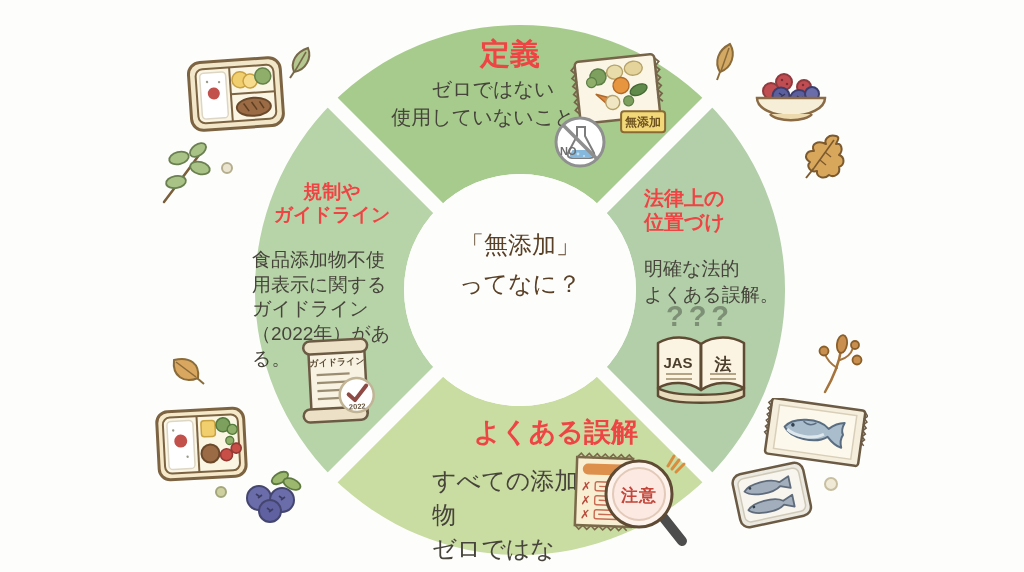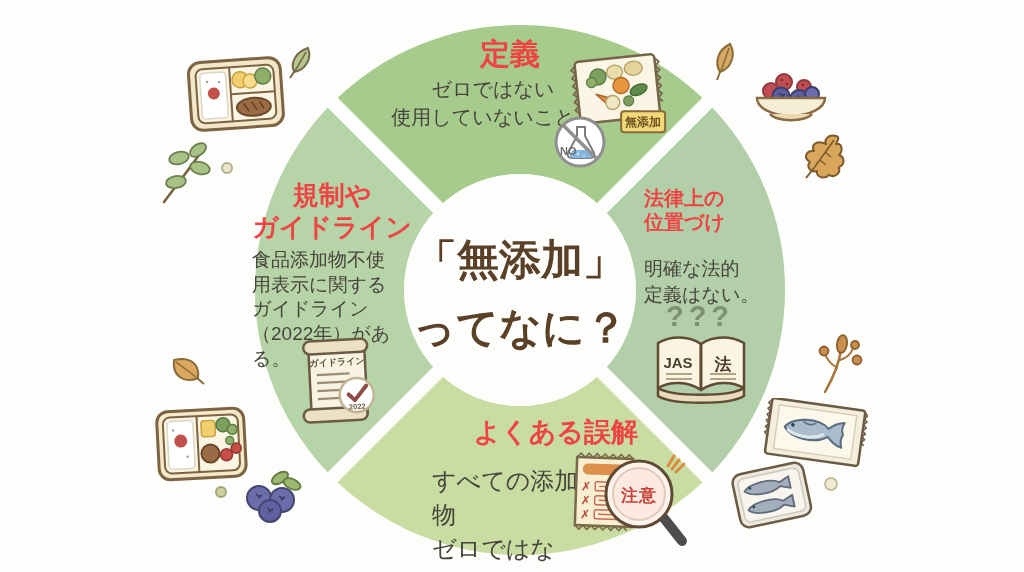--- a/index.html
+++ b/index.html
@@ -6,29 +6,29 @@
   body{
     width:1024px;height:572px;position:relative;overflow:hidden;
     background:#fdfdfb;
     font-family:"Liberation Sans","DejaVu Sans",sans-serif;
   }
   .abs{position:absolute;}
   .multiline{white-space:pre-line;}
   
   .center-title{
     left:398px;top:226px;width:244px;text-align:center;
-    font-size:42px;font-weight:700;color:#5a4026;line-height:1.62;
+    font-size:24px;font-weight:400;color:#5a4026;line-height:1.62;
   }
   .q-title{font-weight:700;color:#ef4444;}
   .q-body{color:#46443b;}
   .t-top-title{left:378px;top:34px;width:264px;text-align:center;font-size:30px;}
   .t-top-body{left:366px;top:76px;width:254px;text-align:center;font-size:20px;line-height:1.38;}
   .t-right-title{left:644px;top:186px;width:150px;font-size:20px;line-height:1.22;}
   .t-right-body{left:644px;top:256px;width:140px;font-size:19px;line-height:1.38;}
-  .t-left-title{left:250px;top:180px;width:164px;text-align:center;font-size:26px;line-height:1.22;}
+  .t-left-title{left:250px;top:180px;width:164px;text-align:center;font-size:19px;line-height:1.22;}
   .t-left-body{left:252px;top:248px;width:158px;font-size:19px;line-height:1.3;}
   .t-bottom-title{left:398px;top:414px;width:240px;text-align:right;font-size:27px;}
   .t-bottom-body{left:432px;top:464px;width:165px;font-size:24px;line-height:1.42;}
   .q-marks{
     left:660px;top:300px;width:80px;text-align:center;
     font-size:29px;font-weight:700;color:#7d8f74;letter-spacing:5px;
   }
   svg text{font-family:"Liberation Sans","DejaVu Sans",sans-serif;}
 </style>
 </head>
@@ -50,21 +50,21 @@
 <div class="abs center-title multiline">「無添加」
 ってなに？</div>
 
 <div class="abs q-title t-top-title">定義</div>
 <div class="abs q-body t-top-body multiline">ゼロではない
 使用していないこと。</div>
 
 <div class="abs q-title t-right-title multiline">法律上の
 位置づけ</div>
 <div class="abs q-body t-right-body multiline">明確な法的
-定義はない。</div>
+よくある誤解。</div>
 
 <div class="abs q-title t-left-title multiline">規制や
 ガイドライン</div>
 <div class="abs q-body t-left-body multiline">食品添加物不使
 用表示に関する
 ガイドライン
 （2022年）がある。</div>
 
 <div class="abs q-title t-bottom-title">よくある誤解</div>
 <div class="abs q-body t-bottom-body multiline">すべての添加物

